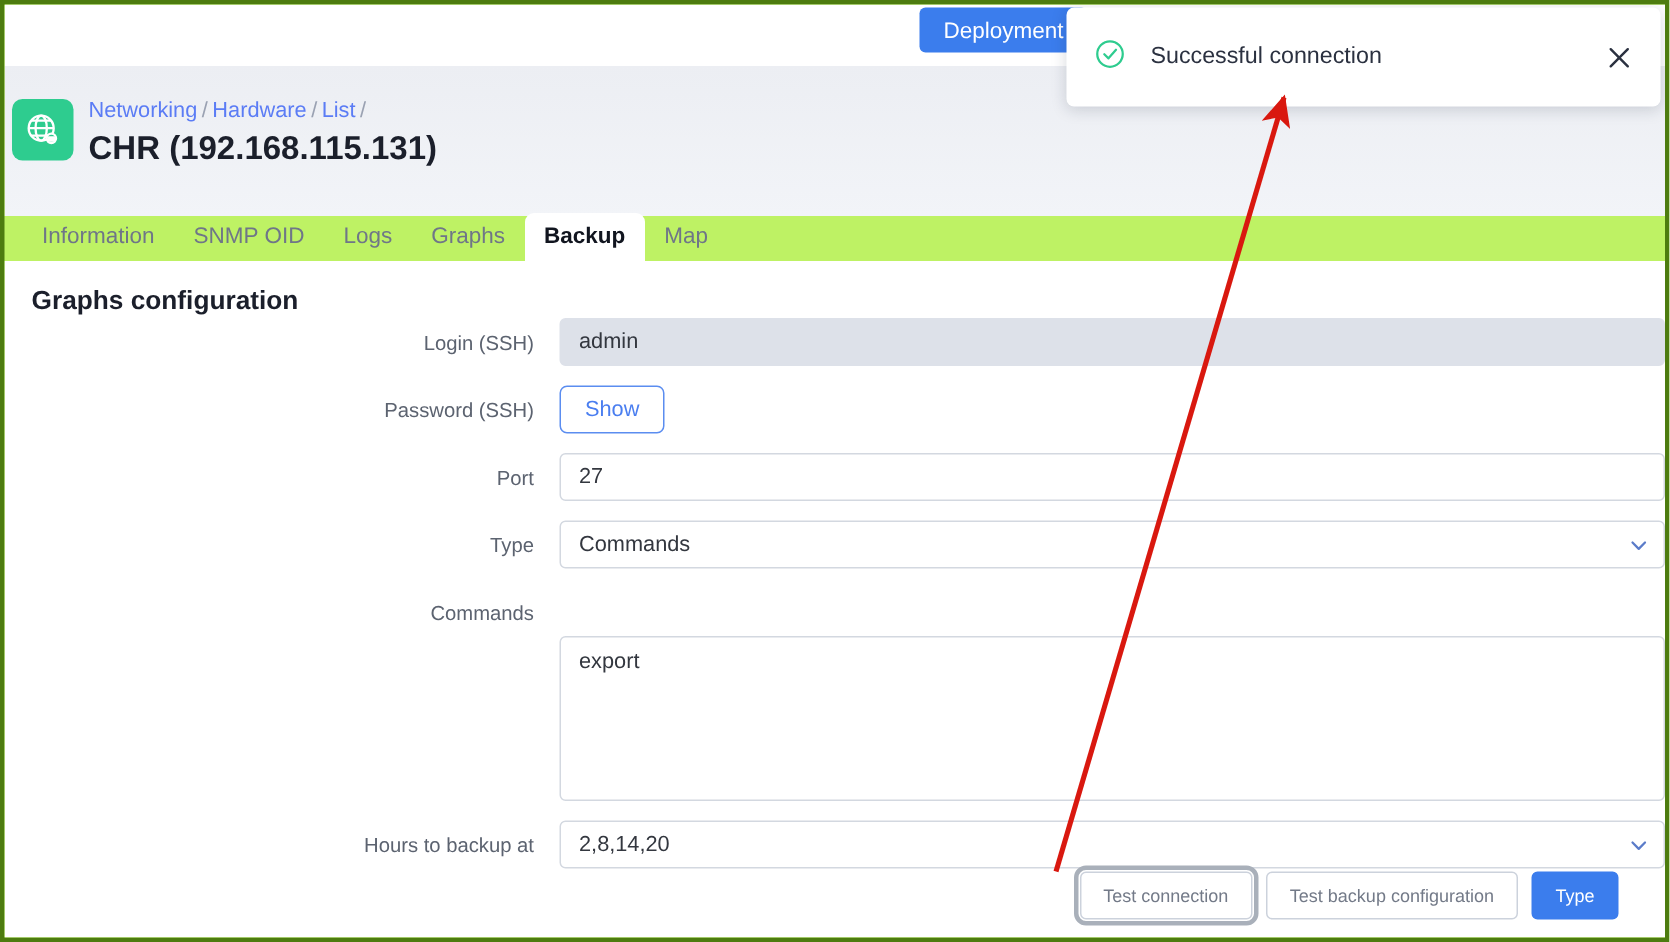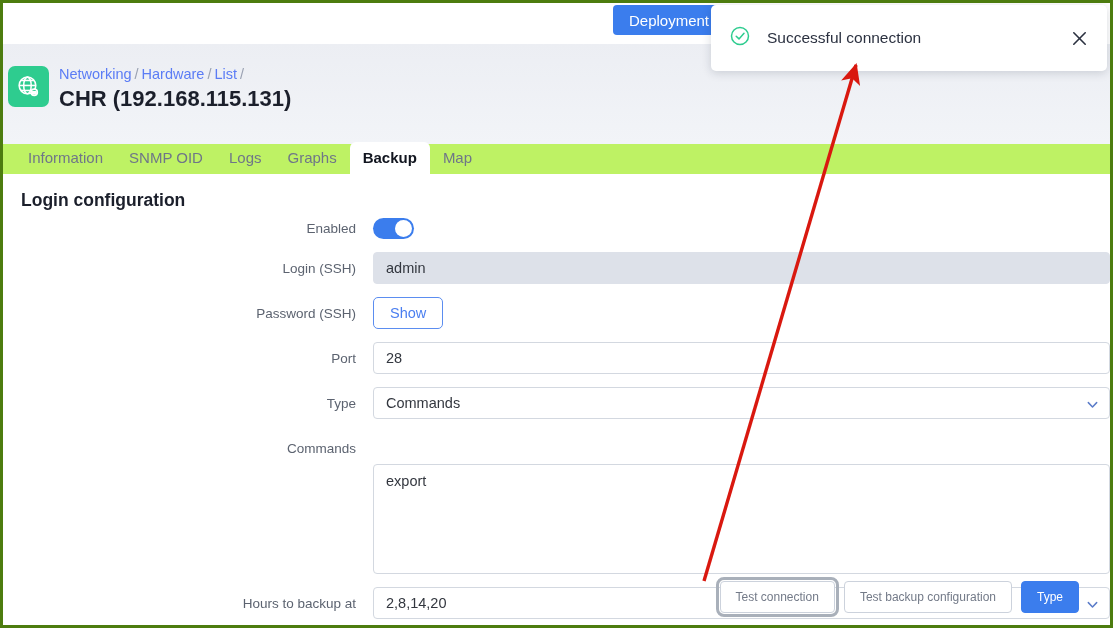--- a/index.html
+++ b/index.html
@@ -342,51 +342,43 @@
     <div class="tab">Information</div>
     <div class="tab">SNMP OID</div>
     <div class="tab">Logs</div>
     <div class="tab">Graphs</div>
     <div class="tab active">Backup</div>
     <div class="tab">Map</div>
   </div>
 
   <div class="content">
 
-    <div class="section-title">Login configuration</div>
+    <div class="section-title">Graphs configuration</div>
 
     <div class="form">
 
-      <div class="row">
-        <div class="row-label">Enabled</div>
-        <div class="row-field">
-          <div class="toggle">
-            <div class="knob"></div>
-          </div>
-        </div>
-      </div>
 
       <div class="row">
         <div class="row-label">Login (SSH)</div>
         <div class="row-field">
           <div class="input filled">admin</div>
         </div>
       </div>
 
       <div class="row">
         <div class="row-label">Password (SSH)</div>
         <div class="row-field">
           <button class="show-btn">Show</button>
         </div>
       </div>
 
       <div class="row">
         <div class="row-label">Port</div>
         <div class="row-field">
-          <div class="input">28</div>
+          <div class="input">27</div>
         </div>
       </div>
 
       <div class="row">
         <div class="row-label">Type</div>
         <div class="row-field">
           <div class="select">
             <div class="input">Commands</div>
             <span class="chev">
               <svg width="13" height="13" viewBox="0 0 14 14" fill="none" stroke="#5b7cc9" stroke-width="1.6" stroke-linecap="round" stroke-linejoin="round">

